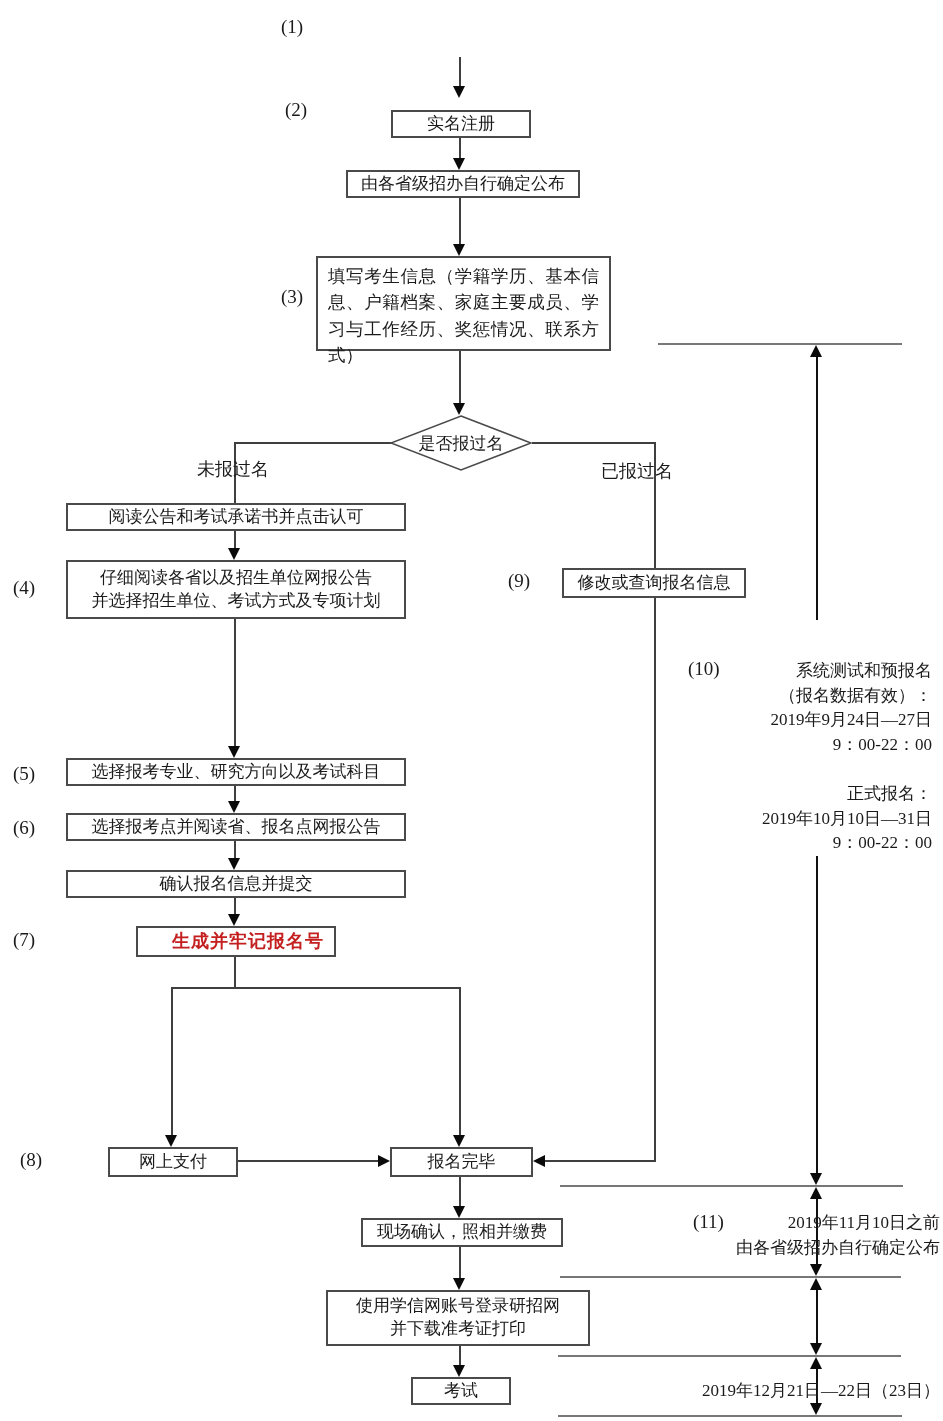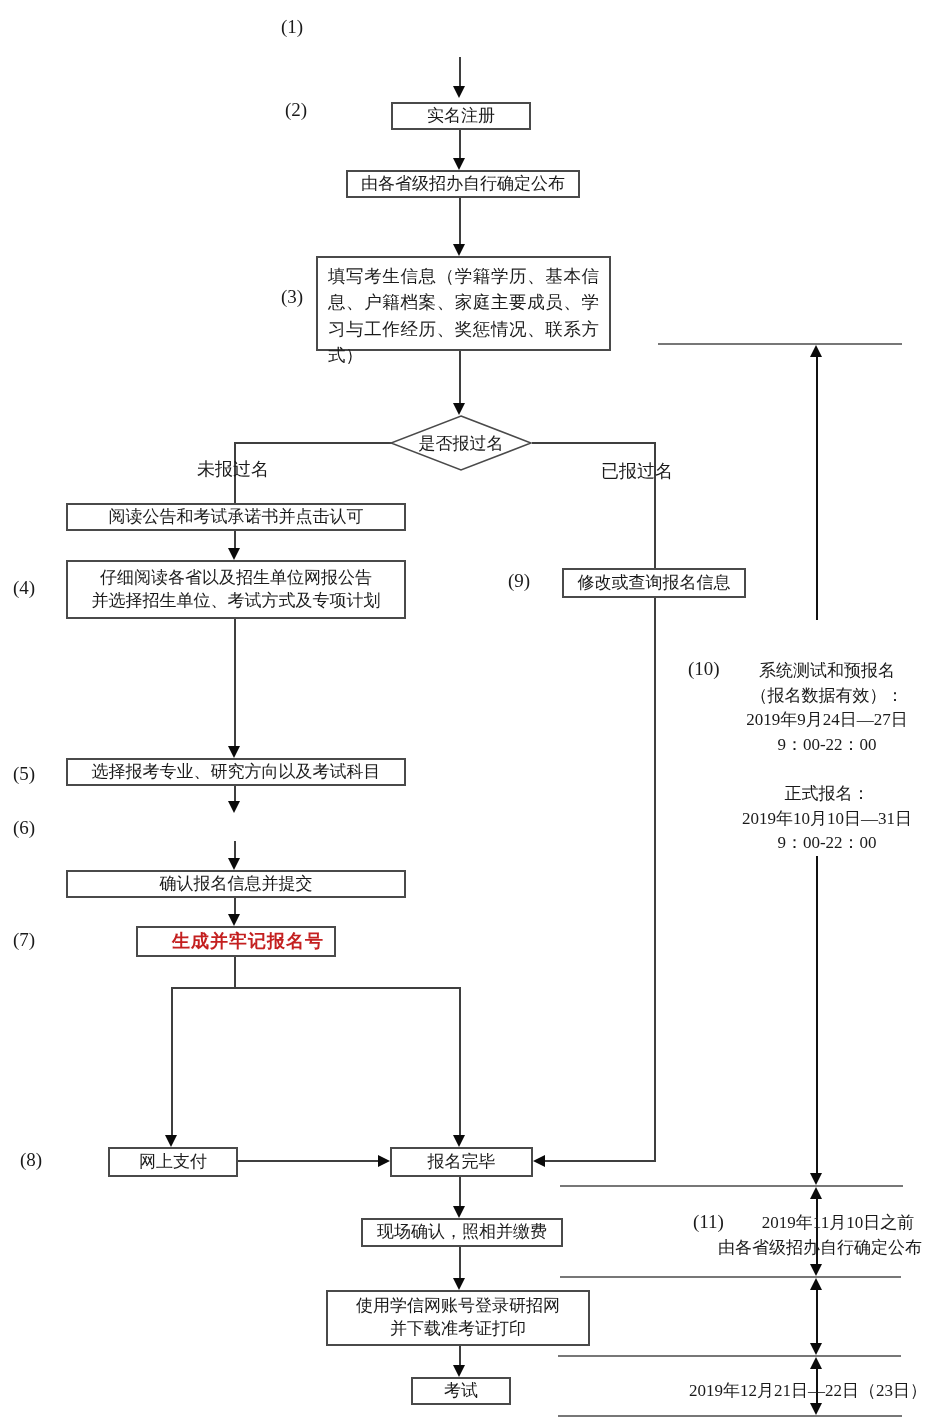--- a/index.html
+++ b/index.html
@@ -5,21 +5,21 @@
   html,body{margin:0;padding:0;background:#fff;}
   #canvas{position:relative;width:943px;height:1421px;background:#fff;overflow:hidden;
           font-family:"Liberation Serif","DejaVu Serif",serif;color:#1a1a1a;}
   .box{position:absolute;box-sizing:border-box;border:2px solid #4a4a4a;background:#fff;
        display:flex;align-items:center;justify-content:center;text-align:center;
        font-size:17px;line-height:1.35;white-space:pre-line;z-index:3;}
   .box.justify{display:block;text-align:justify;padding:5px 10px;font-size:17.5px;line-height:1.5;}
   .red{color:#c42020;font-weight:bold;font-size:18px;letter-spacing:1px;padding-left:24px;}
   .num{position:absolute;font-size:19px;z-index:3;}
   .blabel{position:absolute;font-size:18px;z-index:3;}
-  .note{position:absolute;font-size:17px;line-height:1.45;white-space:pre-line;z-index:3;text-align:center;}
+  .note{position:absolute;font-size:17px;line-height:1.45;white-space:pre-line;z-index:3;text-align:right;}
   .v{position:absolute;width:2px;background:#3f3f3f;z-index:1;}
   .h{position:absolute;height:2px;background:#3f3f3f;z-index:1;}
   .sep{position:absolute;height:2px;background:#777;z-index:1;}
   .dim{position:absolute;width:2px;background:#111;z-index:1;}
   .ah{position:absolute;width:0;height:0;z-index:2;}
   .ah.d{border-left:6px solid transparent;border-right:6px solid transparent;border-top:12px solid #0a0a0a;}
   .ah.u{border-left:6px solid transparent;border-right:6px solid transparent;border-bottom:12px solid #0a0a0a;}
   .ah.l{border-top:6px solid transparent;border-bottom:6px solid transparent;border-right:12px solid #0a0a0a;}
   .ah.r{border-top:6px solid transparent;border-bottom:6px solid transparent;border-left:12px solid #0a0a0a;}
   .diamond{position:absolute;z-index:3;}
@@ -104,35 +104,36 @@
   <div class="num" style="left:13px;top:817px">(6)</div>
   <div class="num" style="left:13px;top:929px">(7)</div>
   <div class="num" style="left:20px;top:1149px">(8)</div>
   <div class="num" style="left:508px;top:570px">(9)</div>
   <div class="num" style="left:688px;top:658px">(10)</div>
   <div class="num" style="left:693px;top:1211px">(11)</div>
 
   <div class="blabel" style="left:197px;top:457px">未报过名</div>
   <div class="blabel" style="left:601px;top:459px">已报过名</div>
 
-  <div class="box" style="left:391px;top:102px;width:140px;height:28px">实名注册</div>
+  <div class="box" style="left:391px;top:110px;width:140px;height:28px">实名注册</div>
   <div class="box" style="left:346px;top:170px;width:234px;height:28px">由各省级招办自行确定公布</div>
   <div class="box justify" style="left:316px;top:256px;width:295px;height:95px">填写考生信息（学籍学历、基本信息、户籍档案、家庭主要成员、学习与工作经历、奖惩情况、联系方式）</div>
 
   <div class="diamond" style="left:389px;top:415px;width:144px;height:56px">
     <svg width="144" height="56">
       <polygon points="72,1 142,28 72,55 2,28" fill="#ffffff" stroke="#4a4a4a" stroke-width="1.6"></polygon>
     </svg>
     <div class="dtext">是否报过名</div>
   </div>
 
   <div class="box" style="left:66px;top:503px;width:340px;height:28px">阅读公告和考试承诺书并点击认可</div>
   <div class="box" style="left:66px;top:560px;width:340px;height:59px">仔细阅读各省以及招生单位网报公告
 并选择招生单位、考试方式及专项计划</div>
   <div class="box" style="left:66px;top:758px;width:340px;height:28px">选择报考专业、研究方向以及考试科目</div>
+  <div class="box" style="left:66px;top:813px;width:340px;height:28px">选择报考点并阅读省、报名点网报公告</div>
   <div class="box" style="left:66px;top:870px;width:340px;height:28px">确认报名信息并提交</div>
   <div class="box red" style="left:136px;top:926px;width:200px;height:31px">生成并牢记报名号</div>
   <div class="box" style="left:108px;top:1147px;width:130px;height:30px">网上支付</div>
   <div class="box" style="left:390px;top:1147px;width:143px;height:30px">报名完毕</div>
   <div class="box" style="left:562px;top:568px;width:184px;height:30px">修改或查询报名信息</div>
   <div class="box" style="left:361px;top:1218px;width:202px;height:29px">现场确认，照相并缴费</div>
   <div class="box" style="left:326px;top:1290px;width:264px;height:56px">使用学信网账号登录研招网
 并下载准考证打印</div>
   <div class="box" style="left:411px;top:1377px;width:100px;height:28px">考试</div>
 

